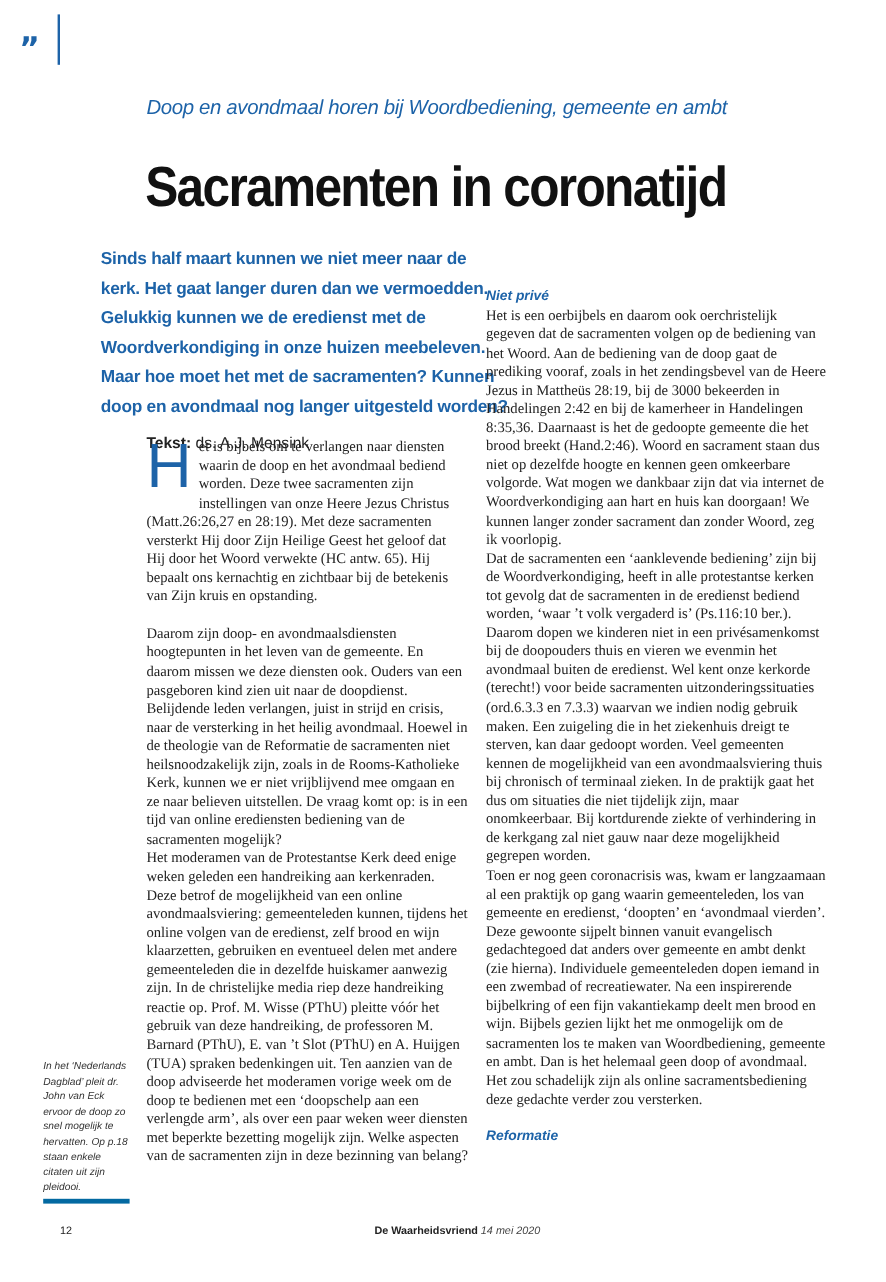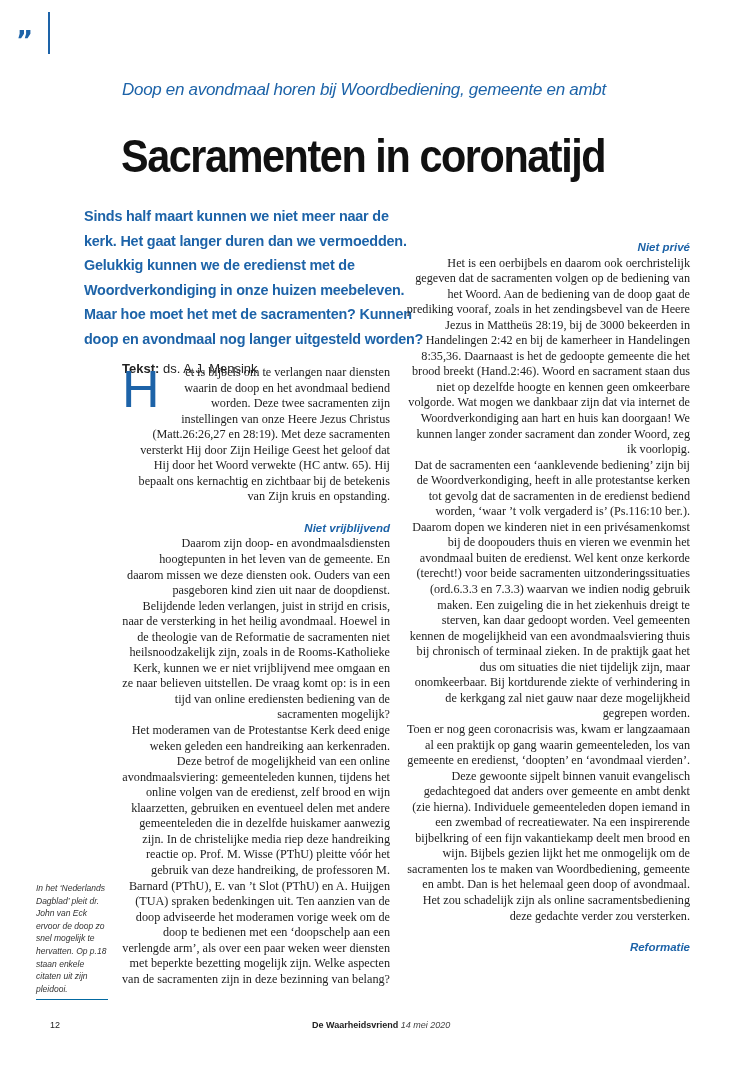--- a/index.html
+++ b/index.html
@@ -4,28 +4,28 @@
   <style>
     html, body { margin: 0; padding: 0; background: #ffffff; }
     body { width: 738px; height: 1068px; position: relative; overflow: hidden; color: #1a1a1a; }
     .quote-mark { position: absolute; left: 16px; top: 28px; font-family: "DejaVu Sans", sans-serif; font-weight: bold; font-size: 26px; color: #1d63a8; line-height: 1; }
     .vrule { position: absolute; left: 48px; top: 12px; width: 2px; height: 42px; background: #1d63a8; }
     .kicker { position: absolute; left: 122px; top: 80px; font-family: "Liberation Sans", sans-serif; font-style: italic; font-size: 17px; color: #1d63a8; letter-spacing: -0.3px; text-align: right; }
     .title { position: absolute; left: 121px; top: 128px; font-family: "Liberation Sans", sans-serif; font-weight: bold; font-size: 47px; color: #111; letter-spacing: -1.6px; transform: scaleX(0.88); transform-origin: left top; white-space: nowrap; }
     .lead { position: absolute; left: 52px; top: 204px; width: 340px; font-family: "Liberation Sans", sans-serif; font-weight: bold; font-size: 14.4px; line-height: 24.5px; color: #1d63a8; letter-spacing: -0.2px; margin-left: 32px; }
     .byline { position: absolute; left: 122px; top: 335px; font-family: "Liberation Sans", sans-serif; font-size: 13px; color: #222; margin-top: 26px; }
     .byline b { font-weight: bold; }
-    .col { position: absolute; font-family: "Liberation Serif", serif; font-size: 12.2px; line-height: 15.55px; color: #222; text-align: right; }
+    .col { position: absolute; font-family: "Liberation Serif", serif; font-size: 12.2px; line-height: 15.55px; color: #222; text-align: left; }
     .col1 { left: 122px; top: 365px; width: 268px; }
     .col2 { left: 405px; top: 240px; width: 285px; }
     .col p { margin: 0; }
     .subhead { font-family: "Liberation Sans", sans-serif; font-style: italic; font-weight: bold; font-size: 11.5px; color: #1d63a8; margin: 0; line-height: 15.55px; }
     .gap { height: 16px; }
     .dropcap { float: left; font-family: "Liberation Sans", sans-serif; font-size: 52px; line-height: 44px; color: #1d63a8; margin: 2px 6px 0 0; height: 46px; }
-    .sidenote { position: absolute; left: 36px; top: 882px; width: 72px; font-family: "Liberation Sans", sans-serif; font-style: italic; font-size: 8.5px; line-height: 12.6px; color: #333; padding-bottom: 4px; border-bottom: 1px solid #0369a1; }
+    .sidenote { position: absolute; left: 36px; top: 882px; width: 72px; font-family: "Liberation Sans", sans-serif; font-style: italic; font-size: 8.5px; line-height: 12.6px; color: #333; padding-bottom: 4px; border-bottom: 4px solid #0369a1; }
     .footer-page { position: absolute; left: 34px; top: 1020px; font-family: "Liberation Sans", sans-serif; font-size: 9px; color: #222; margin-left: 16px; }
     .footer-mag { position: absolute; left: 312px; top: 1020px; font-family: "Liberation Sans", sans-serif; font-size: 9px; color: #222; }
     .footer-mag .date { font-style: italic; color: #444; }
   </style>
 </head>
 <body>
 
 <div class="quote-mark">”</div>
 <div class="vrule"></div>
 
@@ -34,21 +34,20 @@
 
 <div class="lead">Sinds half maart kunnen we niet meer naar de kerk. Het gaat langer duren dan we vermoedden. Gelukkig kunnen we de eredienst met de Woordverkondiging in onze huizen meebeleven. Maar hoe moet het met de sacramenten? Kunnen doop en avondmaal nog langer uitgesteld worden?</div>
 
 <div class="byline">
   <b>Tekst:</b><span> ds. A.J. Mensink</span>
 </div>
 
 <div class="col col1">
   <p><span class="dropcap">H</span><span>et is bijbels om te verlangen naar diensten waarin de doop en het avondmaal bediend worden. Deze twee sacramenten zijn instellingen van onze Heere Jezus Christus (Matt.26:26,27 en 28:19). Met deze sacramenten versterkt Hij door Zijn Heilige Geest het geloof dat Hij door het Woord verwekte (HC antw. 65). Hij bepaalt ons kernachtig en zichtbaar bij de betekenis van Zijn kruis en opstanding.</span></p>
   <div class="gap"></div>
-  <p class="subhead">Niet vrijblijvend</p>
   <p>Daarom zijn doop- en avondmaalsdiensten hoogtepunten in het leven van de gemeente. En daarom missen we deze diensten ook. Ouders van een pasgeboren kind zien uit naar de doopdienst. Belijdende leden verlangen, juist in strijd en crisis, naar de versterking in het heilig avondmaal. Hoewel in de theologie van de Reformatie de sacramenten niet heilsnoodzakelijk zijn, zoals in de Rooms-Katholieke Kerk, kunnen we er niet vrijblijvend mee omgaan en ze naar believen uitstellen. De vraag komt op: is in een tijd van online erediensten bediening van de sacramenten mogelijk?</p>
   <p>Het moderamen van de Protestantse Kerk deed enige weken geleden een handreiking aan kerkenraden. Deze betrof de mogelijkheid van een online avondmaalsviering: gemeenteleden kunnen, tijdens het online volgen van de eredienst, zelf brood en wijn klaarzetten, gebruiken en eventueel delen met andere gemeenteleden die in dezelfde huiskamer aanwezig zijn. In de christelijke media riep deze handreiking reactie op. Prof. M. Wisse (PThU) pleitte vóór het gebruik van deze handreiking, de professoren M. Barnard (PThU), E. van ’t Slot (PThU) en A. Huijgen (TUA) spraken bedenkingen uit. Ten aanzien van de doop adviseerde het moderamen vorige week om de doop te bedienen met een ‘doopschelp aan een verlengde arm’, als over een paar weken weer diensten met beperkte bezetting mogelijk zijn. Welke aspecten van de sacramenten zijn in deze bezinning van belang?</p>
 </div>
 
 <div class="col col2">
   <p class="subhead">Niet privé</p>
   <p>Het is een oerbijbels en daarom ook oerchristelijk gegeven dat de sacramenten volgen op de bediening van het Woord. Aan de bediening van de doop gaat de prediking vooraf, zoals in het zendingsbevel van de Heere Jezus in Mattheüs 28:19, bij de 3000 bekeerden in Handelingen 2:42 en bij de kamerheer in Handelingen 8:35,36. Daarnaast is het de gedoopte gemeente die het brood breekt (Hand.2:46). Woord en sacrament staan dus niet op dezelfde hoogte en kennen geen omkeerbare volgorde. Wat mogen we dankbaar zijn dat via internet de Woordverkondiging aan hart en huis kan doorgaan! We kunnen langer zonder sacrament dan zonder Woord, zeg ik voorlopig.</p>
   <p>Dat de sacramenten een ‘aanklevende bediening’ zijn bij de Woordverkondiging, heeft in alle protestantse kerken tot gevolg dat de sacramenten in de eredienst bediend worden, ‘waar ’t volk vergaderd is’ (Ps.116:10 ber.). Daarom dopen we kinderen niet in een privésamenkomst bij de doopouders thuis en vieren we evenmin het avondmaal buiten de eredienst. Wel kent onze kerkorde (terecht!) voor beide sacramenten uitzonderingssituaties (ord.6.3.3 en 7.3.3) waarvan we indien nodig gebruik maken. Een zuigeling die in het ziekenhuis dreigt te sterven, kan daar gedoopt worden. Veel gemeenten kennen de mogelijkheid van een avondmaalsviering thuis bij chronisch of terminaal zieken. In de praktijk gaat het dus om situaties die niet tijdelijk zijn, maar onomkeerbaar. Bij kortdurende ziekte of verhindering in de kerkgang zal niet gauw naar deze mogelijkheid gegrepen worden.</p>
   <p>Toen er nog geen coronacrisis was, kwam er langzaamaan al een praktijk op gang waarin gemeenteleden, los van gemeente en eredienst, ‘doopten’ en ‘avondmaal vierden’. Deze gewoonte sijpelt binnen vanuit evangelisch gedachtegoed dat anders over gemeente en ambt denkt (zie hierna). Individuele gemeenteleden dopen iemand in een zwembad of recreatiewater. Na een inspirerende bijbelkring of een fijn vakantiekamp deelt men brood en wijn. Bijbels gezien lijkt het me onmogelijk om de sacramenten los te maken van Woordbediening, gemeente en ambt. Dan is het helemaal geen doop of avondmaal. Het zou schadelijk zijn als online sacramentsbediening deze gedachte verder zou versterken.</p>
   <div class="gap"></div>

